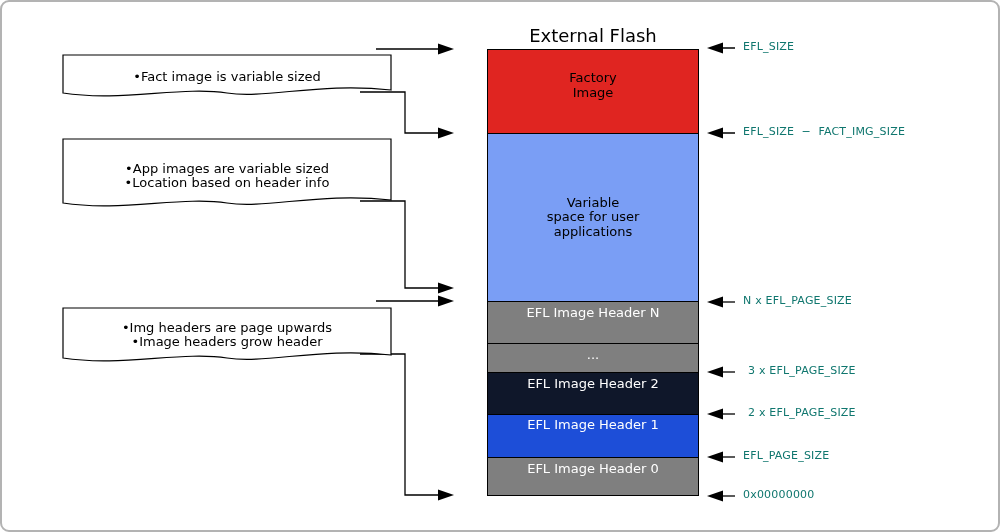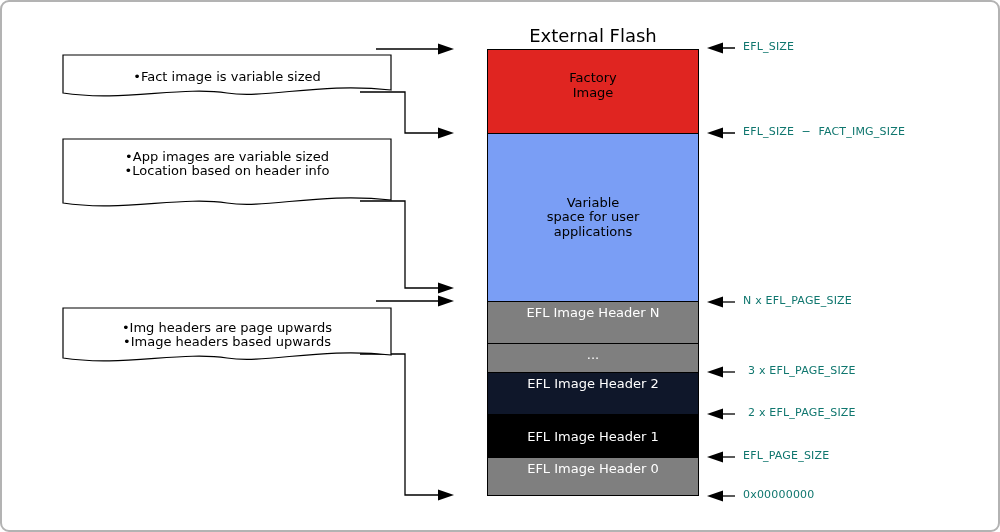--- a/index.html
+++ b/index.html
@@ -91,21 +91,21 @@
     </div>
 
     <div class="seg topalign whitetext" style="top: 294px; height: 30px; background-color: rgb(127, 127, 127);">
       <span>...</span>
     </div>
 
     <div class="seg topalign whitetext" style="top: 323px; height: 43px; background-color: #0f172a;">
       <span>EFL Image Header 2</span>
     </div>
 
-    <div class="seg topalign whitetext" style="top: 365px; height: 44px; padding-top: 3px; background-color: #000000; justify-content: center;">
+    <div class="seg topalign whitetext" style="top: 365px; height: 44px; padding-top: 3px; background-color: #1d4ed8;">
       <span>EFL Image Header 1</span>
     </div>
 
     <div class="seg topalign whitetext" style="top: 408px; height: 39px; background-color: rgb(127, 127, 127);">
       <span>EFL Image Header 0</span>
     </div>
   </div>
 
   <div class="note" style="top:52px;height:50px;">
     <svg width="332" height="52" viewBox="0 0 332 52">
@@ -113,33 +113,33 @@
     </svg>
     <div class="note-text" style="padding-top:16px;">
       <div>•Fact image is variable sized</div>
     </div>
   </div>
 
   <div class="note" style="top:136px;height:76px;">
     <svg width="332" height="78" viewBox="0 0 332 78">
       <path d="M1,1 H329 V62 C258,54 205,71 165,65 C119,58 59,74 1,65 Z" fill="#ffffff" stroke="#000" stroke-width="1.2"></path>
     </svg>
-    <div class="note-text" style="padding-top:12px;">
+    <div class="note-text" style="padding-top:24px;">
       <div>•App images are variable sized</div>
       <div>•Location based on header info</div>
     </div>
   </div>
 
   <div class="note" style="top:305px;height:62px;">
     <svg width="332" height="64" viewBox="0 0 332 64">
       <path d="M1,1 H329 V48 C258,40 205,57 165,51 C119,44 59,60 1,51 Z" fill="#ffffff" stroke="#000" stroke-width="1.2"></path>
     </svg>
     <div class="note-text" style="padding-top:14px;">
       <div>•Img headers are page upwards</div>
-      <div>•Image headers based upwards</div>
+      <div>•Image headers grow header</div>
     </div>
   </div>
 
   <div class="addr" style="left:741px;top:38px;">EFL_SIZE</div>
   <div class="addr" style="left:741px;top:123px;">EFL_SIZE  −  FACT_IMG_SIZE</div>
   <div class="addr" style="left:741px;top:292px;">N x EFL_PAGE_SIZE</div>
   <div class="addr" style="left:746px;top:362px;">3 x EFL_PAGE_SIZE</div>
   <div class="addr" style="left:746px;top:404px;">2 x EFL_PAGE_SIZE</div>
   <div class="addr" style="left:741px;top:447px;">EFL_PAGE_SIZE</div>
   <div class="addr" style="left:741px;top:486px;">0x00000000</div>

